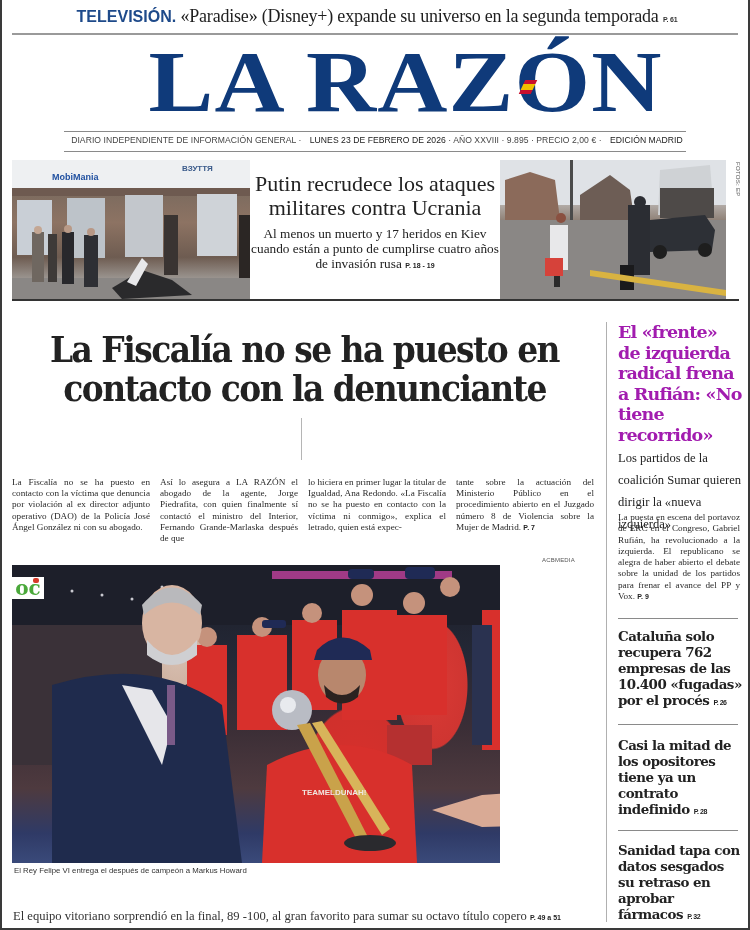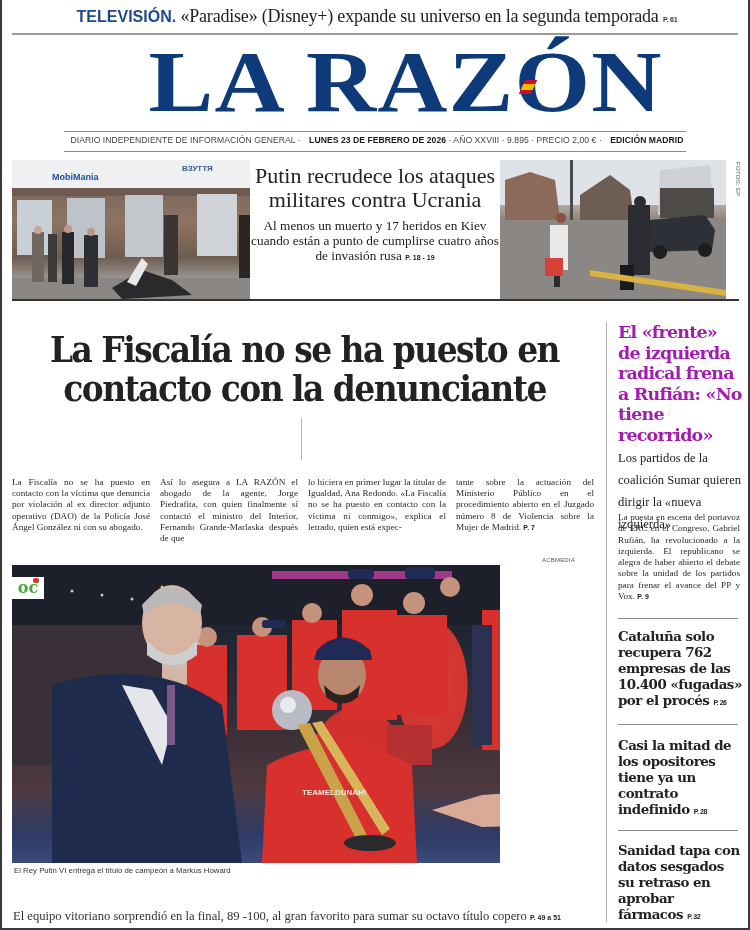--- a/index.html
+++ b/index.html
@@ -16,30 +16,30 @@
   
   .masthead { position: absolute; left: 0; top: 38px; width: 750px; height: 88px; text-align: center; }
   .logo { position: absolute; left: 138px; top: 4px; width: 470px; height: 80px; font-family: "Liberation Serif", serif; font-weight: bold; font-size: 86px; line-height: 80px; color: #0f3a7a; letter-spacing: 1px; text-align: center; transform: scaleX(1.13); transform-origin: left center; white-space: nowrap; }
   .flag { position: absolute; left: 520px; top: 42px; width: 12px; height: 14px; transform: skewX(-25deg); }
   .flag .r1 { height: 4px; background: #c8102e; }
   .flag .y { height: 6px; background: #f1bf00; }
   .flag .r2 { height: 4px; background: #c8102e; }
 
   .rule-info-a { position: absolute; left: 62px; right: 62px; top: 131px; height: 1px; background: #8a8a8a; }
   .infoline { position: absolute; left: 0; top: 135px; width: 750px; text-align: center; font-family: "Liberation Sans", sans-serif; font-size: 8.6px; color: #444; letter-spacing: 0.05px; white-space: nowrap; }
-  .infoline b { color: #1a1a1a; font-weight: bold; padding-left: 6px; }
+  .infoline b { color: #1a1a1a; font-weight: normal; padding-left: 6px; }
   .rule-info-b { position: absolute; left: 62px; right: 62px; top: 151px; height: 1px; background: #8a8a8a; }
 
   
   .ukr { position: absolute; left: 10px; top: 160px; width: 727px; height: 141px; border-bottom: 2px solid #333; }
   .photo { position: absolute; overflow: hidden; }
   .photo-left { left: 0; top: 0; width: 238px; height: 139px; background: linear-gradient(180deg, #e9ecef 0%, #e2e5e8 18%, #7a6a5e 20%, #8d7363 45%, #6e5c51 70%, #9a948f 85%, #5d5a58 100%); }
   .photo-right { left: 488px; top: 0; width: 226px; height: 139px; background: linear-gradient(180deg, #d9dde2 0%, #c9c7c6 25%, #8a7b70 45%, #6d6965 65%, #a5a3a2 80%, #7b7875 100%); }
   .ukr-text { position: absolute; left: 238px; top: 0; width: 250px; height: 139px; text-align: center; }
-  .ukr-title { margin-top: 4px; font-family: "Liberation Serif", serif; font-size: 22px; line-height: 24px; color: #222; }
+  .ukr-title { margin-top: 12px; font-family: "Liberation Serif", serif; font-size: 22px; line-height: 24px; color: #222; }
   .ukr-sub { margin-top: 6px; font-family: "Liberation Serif", serif; font-size: 13.3px; line-height: 15px; color: #222; }
   .pgref { font-family: "Liberation Sans", sans-serif; font-weight: bold; font-size: 7px; color: #222; }
   .credit-v { position: absolute; left: 717px; top: 2px; width: 12px; height: 40px; writing-mode: vertical-rl; font-family: "Liberation Sans", sans-serif; font-size: 6px; color: #555; letter-spacing: 0.3px; }
 
   
   .lead-title { position: absolute; left: 10px; top: 330px; width: 585px; text-align: center; font-family: "DejaVu Serif", serif; font-weight: bold; font-size: 35px; line-height: 39px; color: #222; letter-spacing: -1.6px; transform: scaleX(0.94); transform-origin: center top; }
   .deck { position: absolute; top: 416px; text-align: center; font-family: "Liberation Serif", serif; font-size: 15.5px; line-height: 16.5px; color: #222; }
   .deck-left { left: 10px; width: 285px; }
   .deck-right { left: 305px; width: 290px; }
   .deck-sep { position: absolute; left: 299px; top: 418px; width: 1px; height: 42px; background: #b5b5b5; }
@@ -50,21 +50,21 @@
   .main-credit { position: absolute; left: 540px; top: 557px; font-family: "Liberation Sans", sans-serif; font-size: 6px; color: #555; letter-spacing: 0.2px; }
   .main-photo { position: absolute; left: 10px; top: 565px; width: 488px; height: 298px; overflow: hidden;
     background:
       radial-gradient(ellipse 40px 70px at 165px 80px, #d9c2b6 0%, #cfb3a2 60%, transparent 62%),
       radial-gradient(ellipse 95px 160px at 140px 230px, #1e2c4e 0%, #1c2a4a 70%, transparent 72%),
       radial-gradient(ellipse 75px 110px at 345px 220px, #d8302c 0%, #d0302c 70%, transparent 72%),
       radial-gradient(ellipse 50px 90px at 420px 120px, #d93a35 0%, #cf3531 70%, transparent 72%),
       radial-gradient(ellipse 40px 80px at 505px 140px, #2d3552 0%, #2a3250 70%, transparent 72%),
       radial-gradient(ellipse 35px 160px at 560px 170px, #dc3430 0%, #d8302c 70%, transparent 72%),
       linear-gradient(180deg, #1a1c26 0%, #242836 30%, #3b2e36 55%, #4e3a3f 75%, #2f3a66 90%, #3a4a7a 100%); }
-  .oc-badge { position: absolute; left: 10px; top: 577px; width: 32px; height: 22px; background: #fff; font-family: "DejaVu Serif", serif; font-weight: bold; font-size: 16px; line-height: 22px; color: #4aa83a; text-align: center; }
+  .oc-badge { position: absolute; left: 10px; top: 577px; width: 32px; height: 22px; background: #fff; font-family: "DejaVu Serif", serif; font-weight: bold; font-size: 20px; line-height: 22px; color: #4aa83a; text-align: center; }
   .oc-badge .dot { position: absolute; right: 5px; top: 1px; width: 6px; height: 5px; background: #d63a2a; border-radius: 2px; }
   .photo-caption { position: absolute; left: 12px; top: 866px; font-family: "Liberation Sans", sans-serif; font-size: 7.8px; color: #333; }
   .sport-title { position: absolute; left: 10px; top: 882px; width: 590px; font-family: "DejaVu Serif", serif; font-weight: bold; font-size: 19px; line-height: 24px; color: #222; letter-spacing: -0.8px; white-space: nowrap; }
   .sport-sub { position: absolute; left: 11px; top: 908px; width: 590px; font-family: "Liberation Serif", serif; font-size: 12.6px; line-height: 16px; color: #333; white-space: nowrap; }
   .rc-sep { position: absolute; left: 604px; top: 322px; width: 1px; height: 600px; background: #b0b0b0; }
   .rc-lead { position: absolute; left: 616px; top: 322px; width: 124px; font-family: "DejaVu Serif", serif; font-weight: bold; font-size: 17.5px; line-height: 20.5px; color: #a21caf; letter-spacing: -0.8px; }
   .rc-deck { position: absolute; left: 616px; top: 447px; width: 124px; font-family: "Liberation Serif", serif; font-size: 12.6px; line-height: 22px; color: #222; }
   .rc-body { position: absolute; left: 616px; top: 512px; width: 122px; font-family: "Liberation Serif", serif; font-size: 9.2px; line-height: 11.3px; color: #2a2a2a; text-align: justify; }
   .rc-rule { position: absolute; left: 616px; width: 120px; height: 1px; background: #8a8a8a; }
   .rc-brief { position: absolute; left: 616px; width: 124px; font-family: "DejaVu Serif", serif; font-weight: bold; font-size: 13.4px; line-height: 16px; color: #222; letter-spacing: -0.5px; }
@@ -211,21 +211,21 @@
       <path d="M285 160 L350 285 L360 280 L298 158 Z" fill="#c9a24a"></path>
       <path d="M300 158 L370 270 L378 264 L310 156 Z" fill="#d8b45a"></path>
       <ellipse cx="358" cy="278" rx="26" ry="8" fill="#2a2a2e"></ellipse>
       <text x="290" y="230" font-family="Liberation Sans, sans-serif" font-size="8" font-weight="bold" fill="#f0e6e0">TEAMELDUNAH!</text>
       <path d="M420 245 L470 230 L540 225 L540 260 L470 262 Z" fill="#d9aa95"></path>
       <rect x="490" y="222" width="48" height="38" fill="#cfd6e2"></rect>
     </svg>
   </div>
   <div class="oc-badge"><span>oc</span><span class="dot"></span></div>
 
-  <div class="photo-caption">El Rey Putin VI entrega el título de campeón a Markus Howard</div>
+  <div class="photo-caption">El Rey Felipe VI entrega el después de campeón a Markus Howard</div>
   <div class="sport-sub"><span>El equipo vitoriano sorprendió en la final, 89 -100, al gran favorito para sumar su octavo título copero </span><span class="pgref">P. 49 a 51</span></div>
 
   <div class="rc-sep"></div>
   <div class="rc-lead">El «frente» de izquierda radical frena a Rufián: «No tiene recorrido»</div>
   <div class="rc-deck">Los partidos de la coalición Sumar quieren dirigir la «nueva izquierda»</div>
   <div class="rc-body"><span>La puesta en escena del portavoz de ERC en el Congreso, Gabriel Rufián, ha revolucionado a la izquierda. El republicano se alegra de haber abierto el debate sobre la unidad de los partidos para frenar el avance del PP y Vox. </span><span class="pgref">P. 9</span></div>
 
   <div class="rc-rule" style="top:618px;"></div>
   <div class="rc-brief" style="top:628px;"><span>Cataluña solo recupera 762 empresas de las 10.400 «fugadas» por el procés </span><span class="pgref">P. 26</span></div>
 

